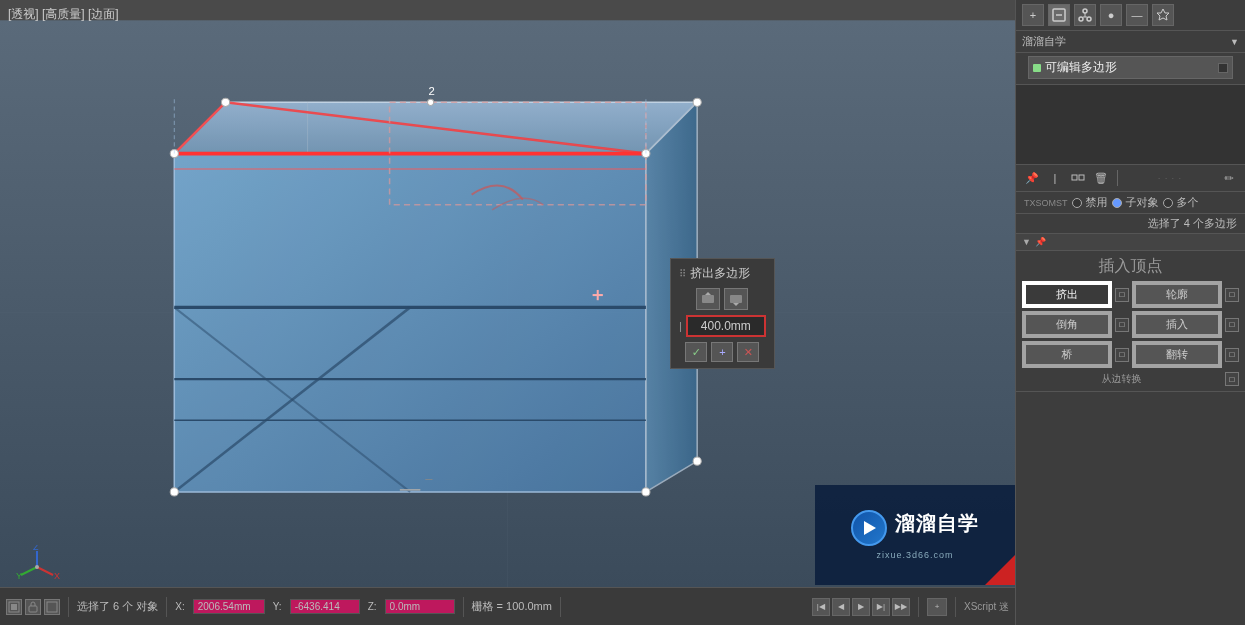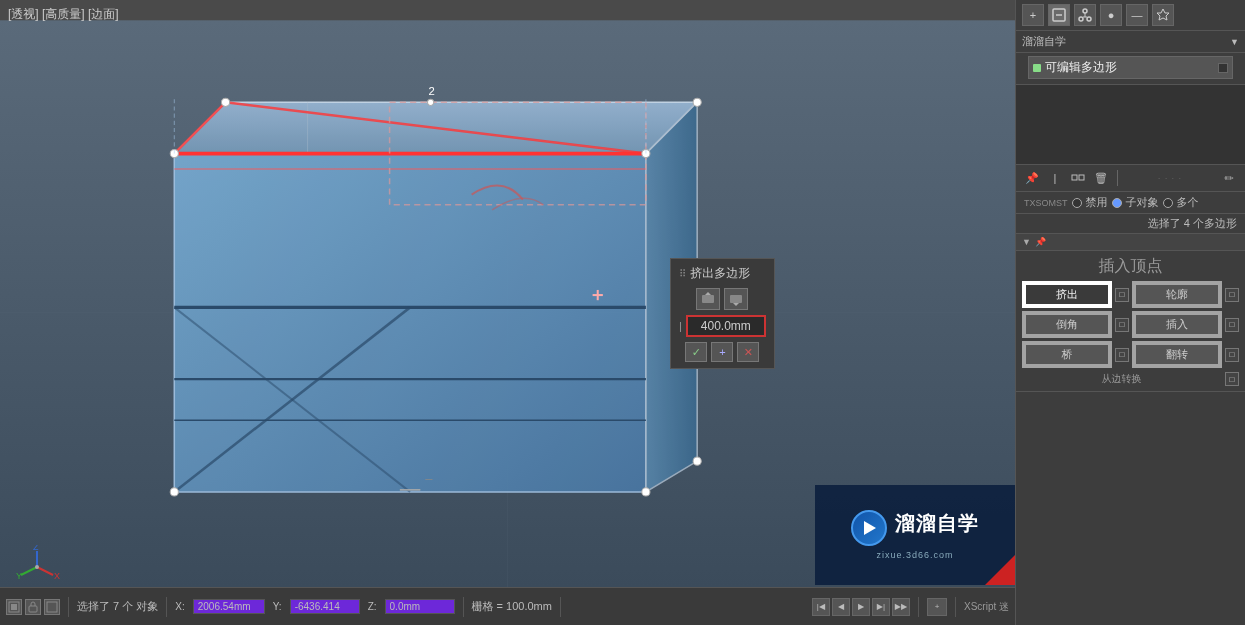--- a/index.html
+++ b/index.html
@@ -14,21 +14,21 @@
     .viewport-label { position: absolute; top: 6px; left: 8px; color: #ccc; font-size: 12px; z-index: 10; }
 
     
     .axis-indicator { position: absolute; bottom: 40px; left: 15px; width: 40px; height: 40px; z-index: 20; }
 
     
     .status-bar { position: absolute; bottom: 0; left: 0; right: 0; height: 38px; background: #3a3a3a; border-top: 1px solid #555; display: flex; align-items: center; padding: 0 6px; gap: 8px; z-index: 30; font-size: 11px; color: #bbb; }
     .status-bar-item { display: flex; align-items: center; gap: 3px; white-space: nowrap; }
     .status-bar-divider { width: 1px; height: 20px; background: #555; }
     .status-icon { width: 16px; height: 16px; background: #555; border: 1px solid #777; display: inline-flex; align-items: center; justify-content: center; font-size: 9px; }
-    .coord-field { background: #6d28d9; border: 1px solid #555; padding: 1px 4px; color: #bbb; font-size: 10px; min-width: 70px; }
+    .coord-field { background: #be185d; border: 1px solid #555; padding: 1px 4px; color: #bbb; font-size: 10px; min-width: 70px; }
     .bottom-icons { display: flex; gap: 2px; margin-left: auto; }
     .bottom-icon { width: 18px; height: 18px; background: #555; border: 1px solid #666; display: flex; align-items: center; justify-content: center; font-size: 8px; cursor: pointer; }
 
     
     .extrude-panel { position: absolute; top: 258px; left: 670px; background: #3a3a3a; border: 1px solid #555; padding: 6px 8px; z-index: 40; min-width: 100px; }
     .extrude-panel-title { display: flex; align-items: center; gap: 4px; font-size: 12px; color: #ccc; margin-bottom: 6px; }
     .extrude-panel-title .grip { color: #888; font-size: 10px; }
     .extrude-move-btns { display: flex; gap: 4px; margin-bottom: 5px; justify-content: center; }
     .extrude-btn { width: 24px; height: 22px; background: #555; border: 1px solid #777; display: flex; align-items: center; justify-content: center; cursor: pointer; font-size: 11px; }
     .extrude-value-row { display: flex; align-items: center; gap: 4px; margin-bottom: 5px; }
@@ -262,21 +262,21 @@
               <path d="M4 5 V3 A2 2 0 0 1 8 3 V5" fill="none" stroke="#888" stroke-width="1"></path>
             </svg>
         </div>
         <div class="status-icon">
           <svg width="12" height="12" viewBox="0 0 12 12">
               <rect x="1" y="1" width="10" height="10" fill="none" stroke="#888" stroke-width="1"></rect>
             </svg>
         </div>
       </div>
       <div class="status-bar-divider"></div>
-      <span class="status-bar-item" style="font-size:11px;color:#bbb;">选择了 7 个 对象</span>
+      <span class="status-bar-item" style="font-size:11px;color:#bbb;">选择了 6 个 对象</span>
       <div class="status-bar-divider"></div>
       <span class="status-bar-item" style="font-size:10px;">X:</span>
       <input class="coord-field" value="2006.54mm" style="width: 72px;">
       <span class="status-bar-item" style="font-size:10px;">Y:</span>
       <input class="coord-field" value="-6436.414" style="width: 65px;">
       <span class="status-bar-item" style="font-size:10px;">Z:</span>
       <input class="coord-field" value="0.0mm" style="width: 55px;">
       <div class="status-bar-divider"></div>
       <span class="status-bar-item" style="font-size:11px;">栅格 = 100.0mm</span>
       <div class="status-bar-divider"></div>

